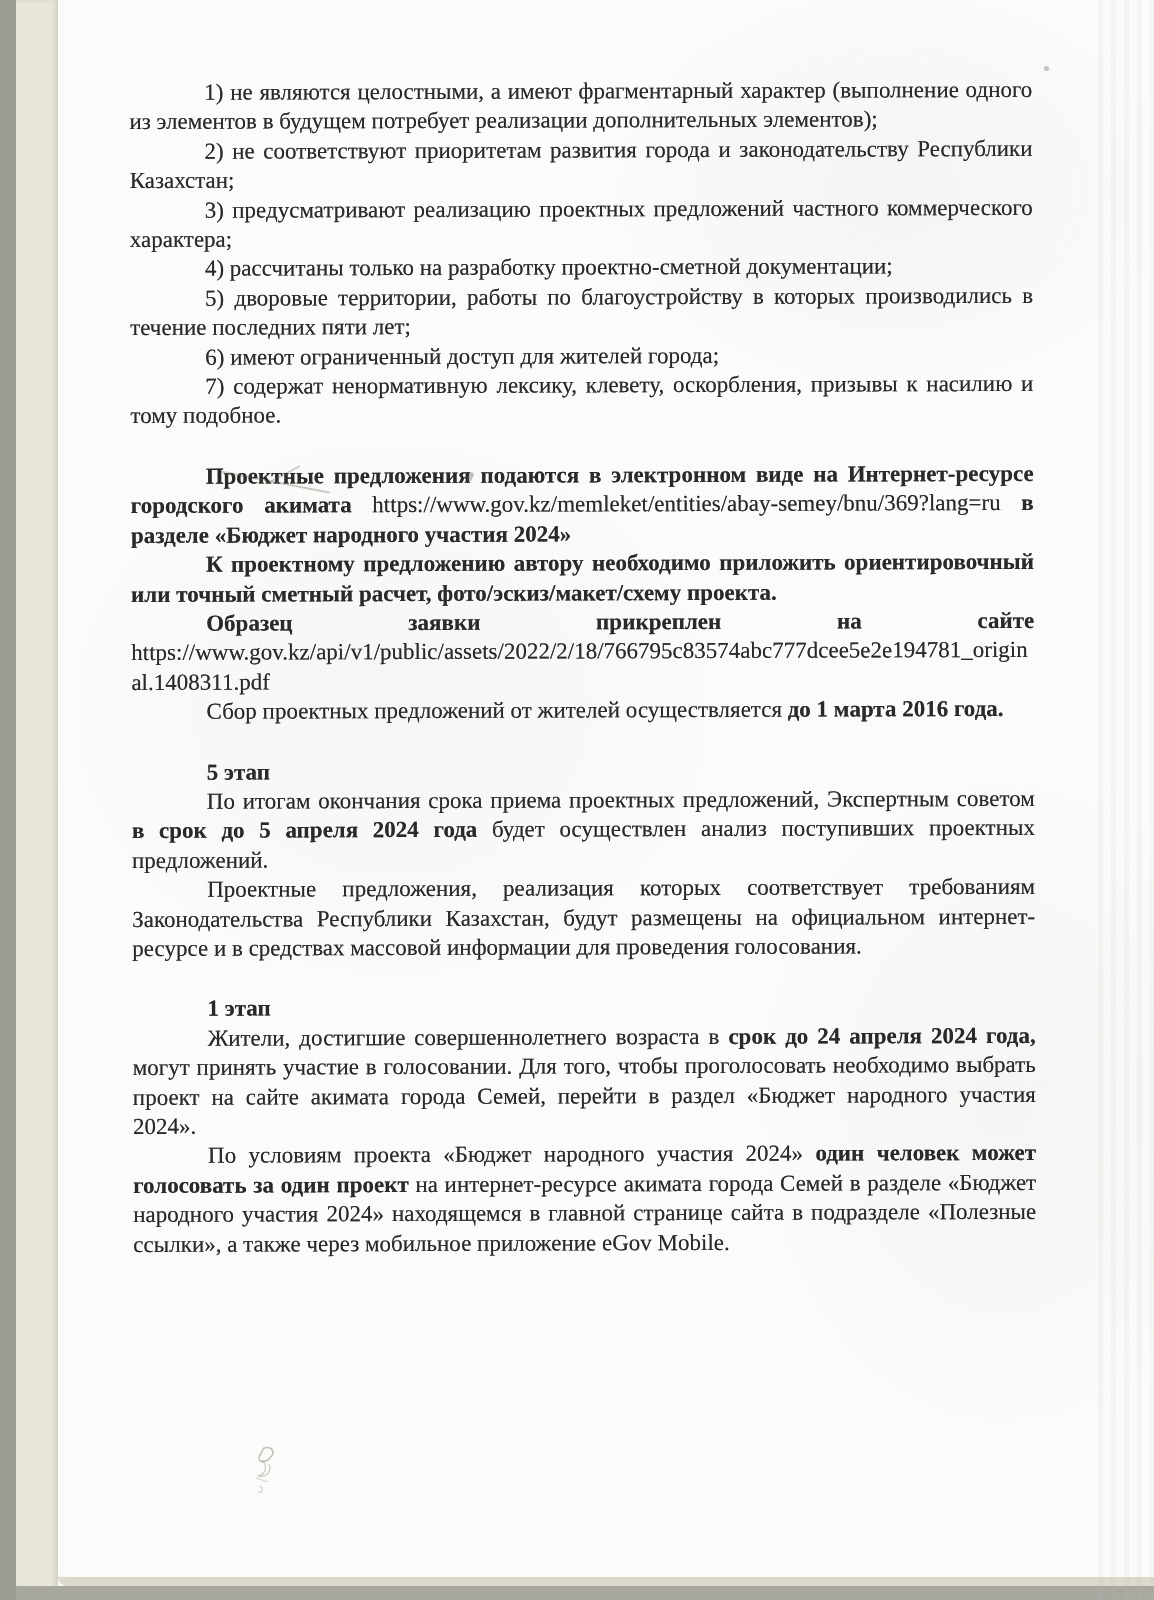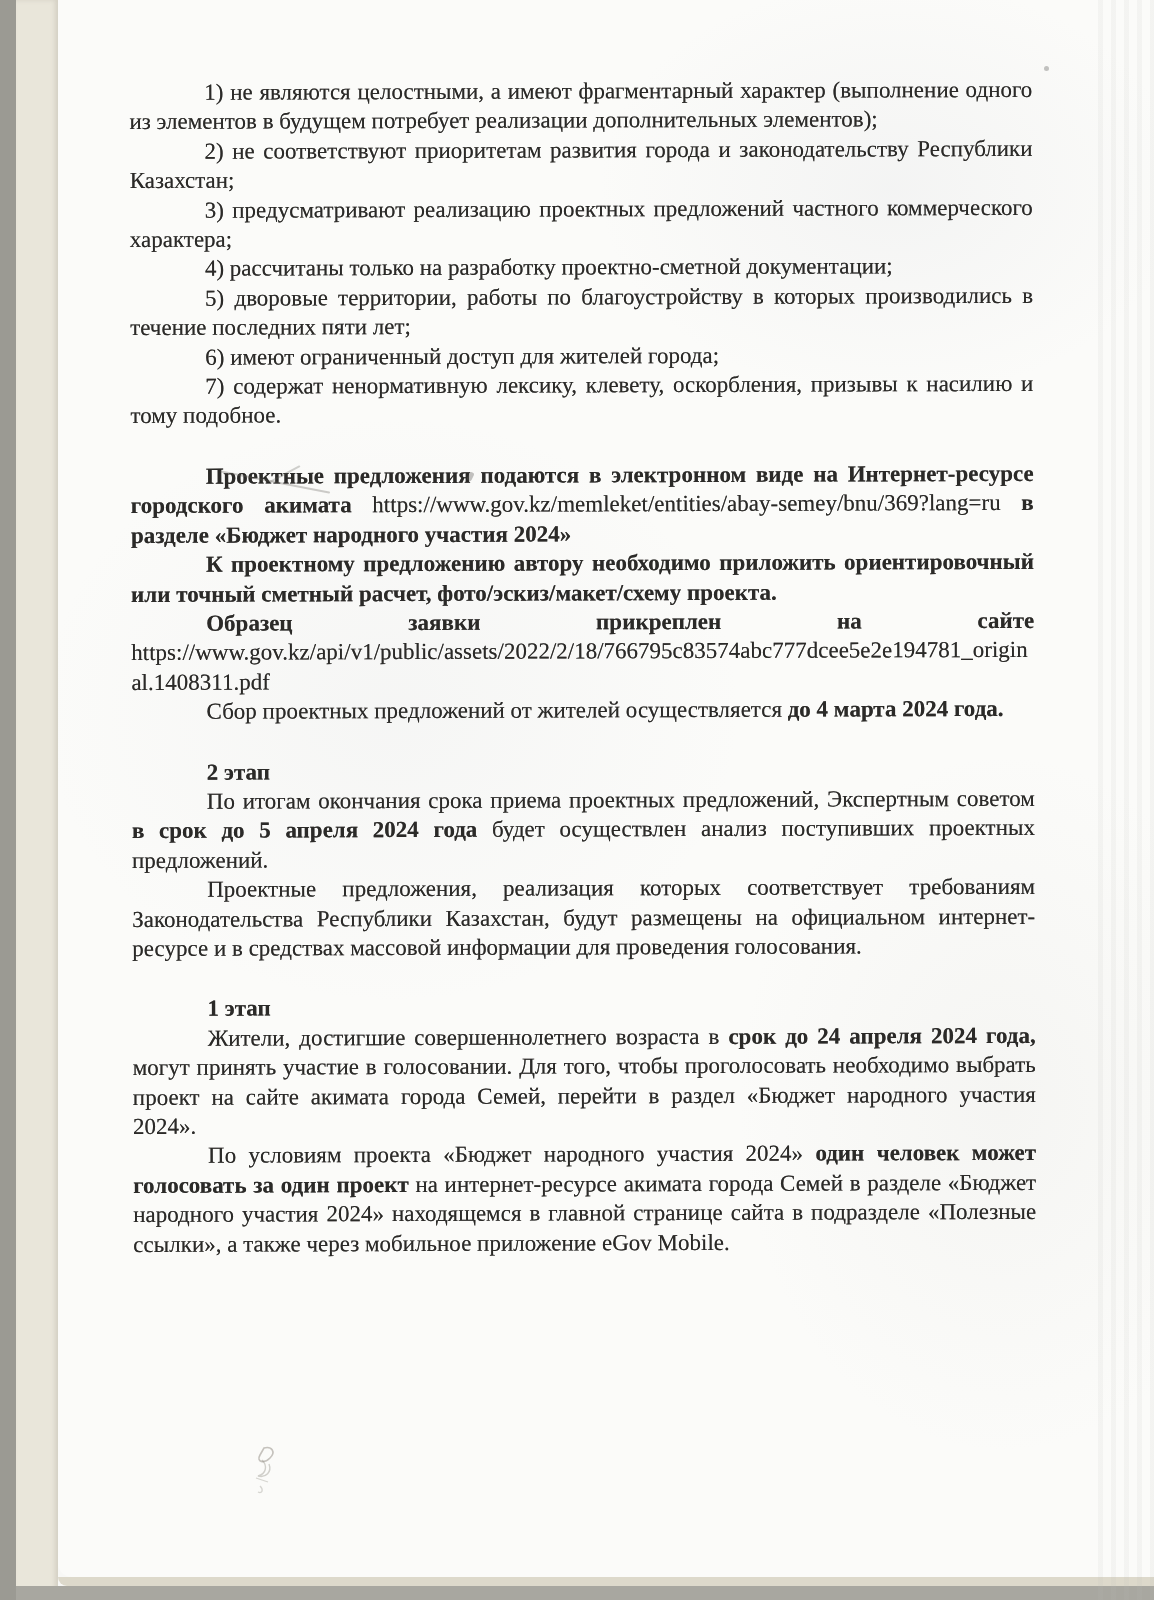--- a/index.html
+++ b/index.html
@@ -100,22 +100,22 @@
       <p class="para list-item"><span class="seg">1) не являются целостными, а имеют фрагментарный характер (выполнение одного из элементов в будущем потребует реализации дополнительных элементов);</span></p>
       <p class="para list-item"><span class="seg">2) не соответствуют приоритетам развития города и законодательству Республики Казахстан;</span></p>
       <p class="para list-item"><span class="seg">3) предусматривают реализацию проектных предложений частного коммерческого характера;</span></p>
       <p class="para list-item"><span class="seg">4) рассчитаны только на разработку проектно-сметной документации;</span></p>
       <p class="para list-item"><span class="seg">5) дворовые территории, работы по благоустройству в которых производились в течение последних пяти лет;</span></p>
       <p class="para list-item"><span class="seg">6) имеют ограниченный доступ для жителей города;</span></p>
       <p class="para list-item"><span class="seg">7) содержат ненормативную лексику, клевету, оскорбления, призывы к насилию и тому подобное.</span></p>
       <p class="para spaced"><span class="seg bold">Проектные предложения подаются в электронном виде на Интернет-ресурсе городского акимата </span><span class="seg url">https://www.gov.kz/memleket/entities/abay-semey/bnu/369?lang=ru</span><span class="seg bold"> в разделе «Бюджет народного участия 2024»</span></p>
       <p class="para"><span class="seg bold">К проектному предложению автору необходимо приложить ориентировочный или точный сметный расчет, фото/эскиз/макет/схему проекта.</span></p>
       <p class="para"><span class="seg bold">Образец заявки прикреплен на сайте </span><span class="seg url">https://www.gov.kz/api/v1/public/assets/2022/2/18/766795c83574abc777dcee5e2e194781_original.1408311.pdf</span></p>
-      <p class="para"><span class="seg">Сбор проектных предложений от жителей осуществляется </span><span class="seg bold">до 4 марта 2024 года.</span></p>
-      <p class="para heading spaced"><span class="seg bold">2 этап</span></p>
+      <p class="para"><span class="seg">Сбор проектных предложений от жителей осуществляется </span><span class="seg bold">до 1 марта 2016 года.</span></p>
+      <p class="para heading spaced"><span class="seg bold">5 этап</span></p>
       <p class="para"><span class="seg">По итогам окончания срока приема проектных предложений, Экспертным советом </span><span class="seg bold">в срок до 5 апреля 2024 года</span><span class="seg"> будет осуществлен анализ поступивших проектных предложений.</span></p>
       <p class="para"><span class="seg">Проектные предложения, реализация которых соответствует требованиям Законодательства Республики Казахстан, будут размещены на официальном интернет-ресурсе и в средствах массовой информации для проведения голосования.</span></p>
       <p class="para heading spaced"><span class="seg bold">1 этап</span></p>
       <p class="para"><span class="seg">Жители, достигшие совершеннолетнего возраста в </span><span class="seg bold">срок до 24 апреля 2024 года,</span><span class="seg"> могут принять участие в голосовании. Для того, чтобы проголосовать необходимо выбрать проект на сайте акимата города Семей, перейти в раздел «Бюджет народного участия 2024».</span></p>
       <p class="para"><span class="seg">По условиям проекта «Бюджет народного участия 2024» </span><span class="seg bold">один человек может голосовать за один проект</span><span class="seg"> на интернет-ресурсе акимата города Семей в разделе «Бюджет народного участия 2024» находящемся в главной странице сайта в подразделе «Полезные ссылки», а также через мобильное приложение eGov Mobile.</span></p>
     </main>
 
   <div class="artifact scratch-1"></div>
   <div class="artifact scratch-2"></div>
   <div class="artifact tick-mark"></div>

